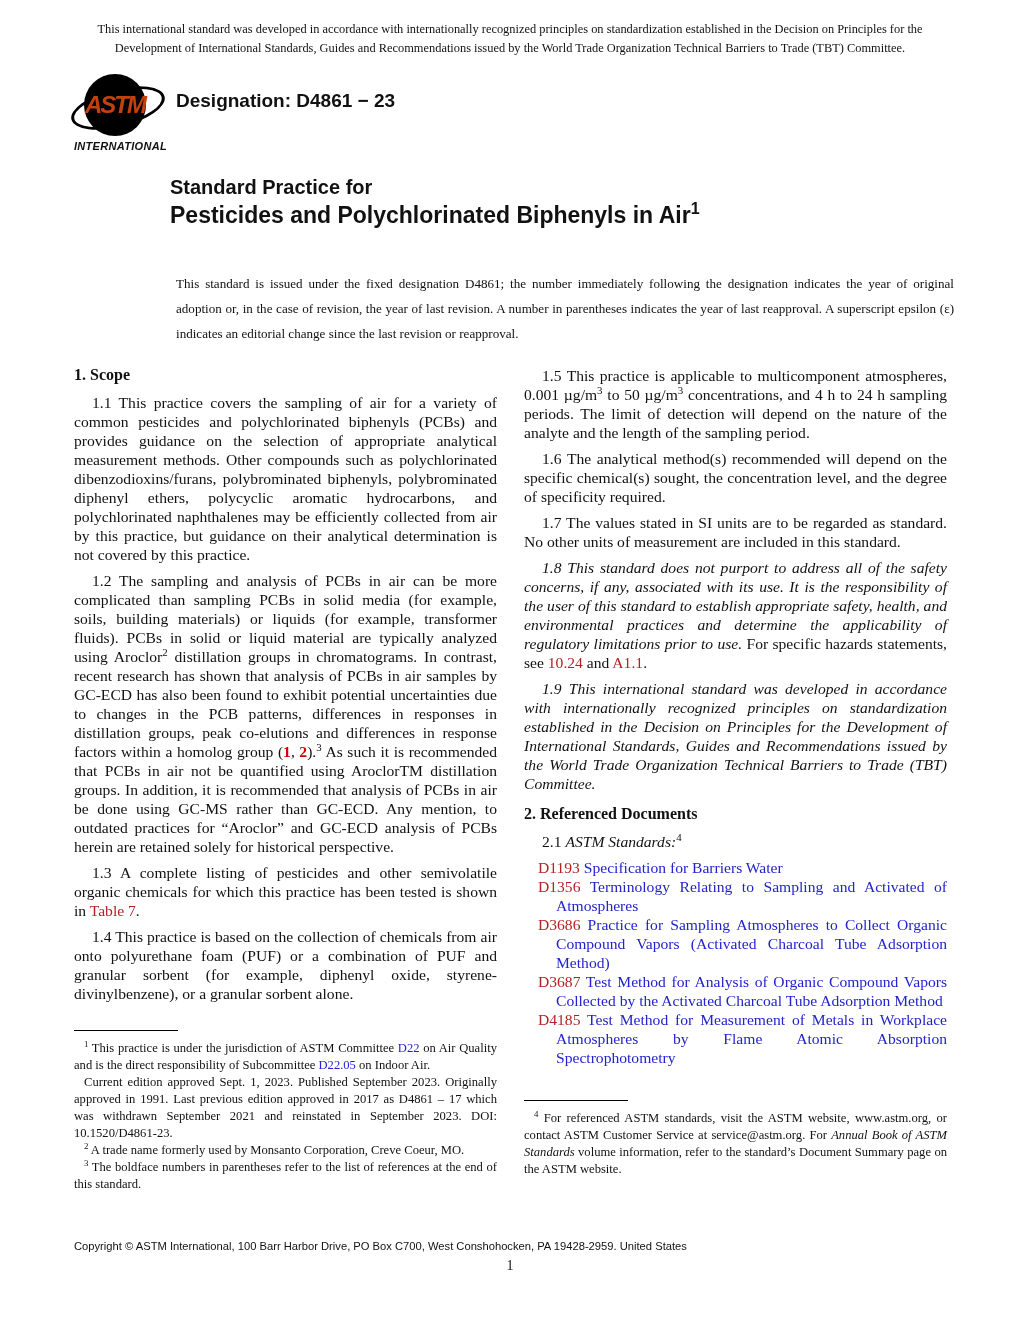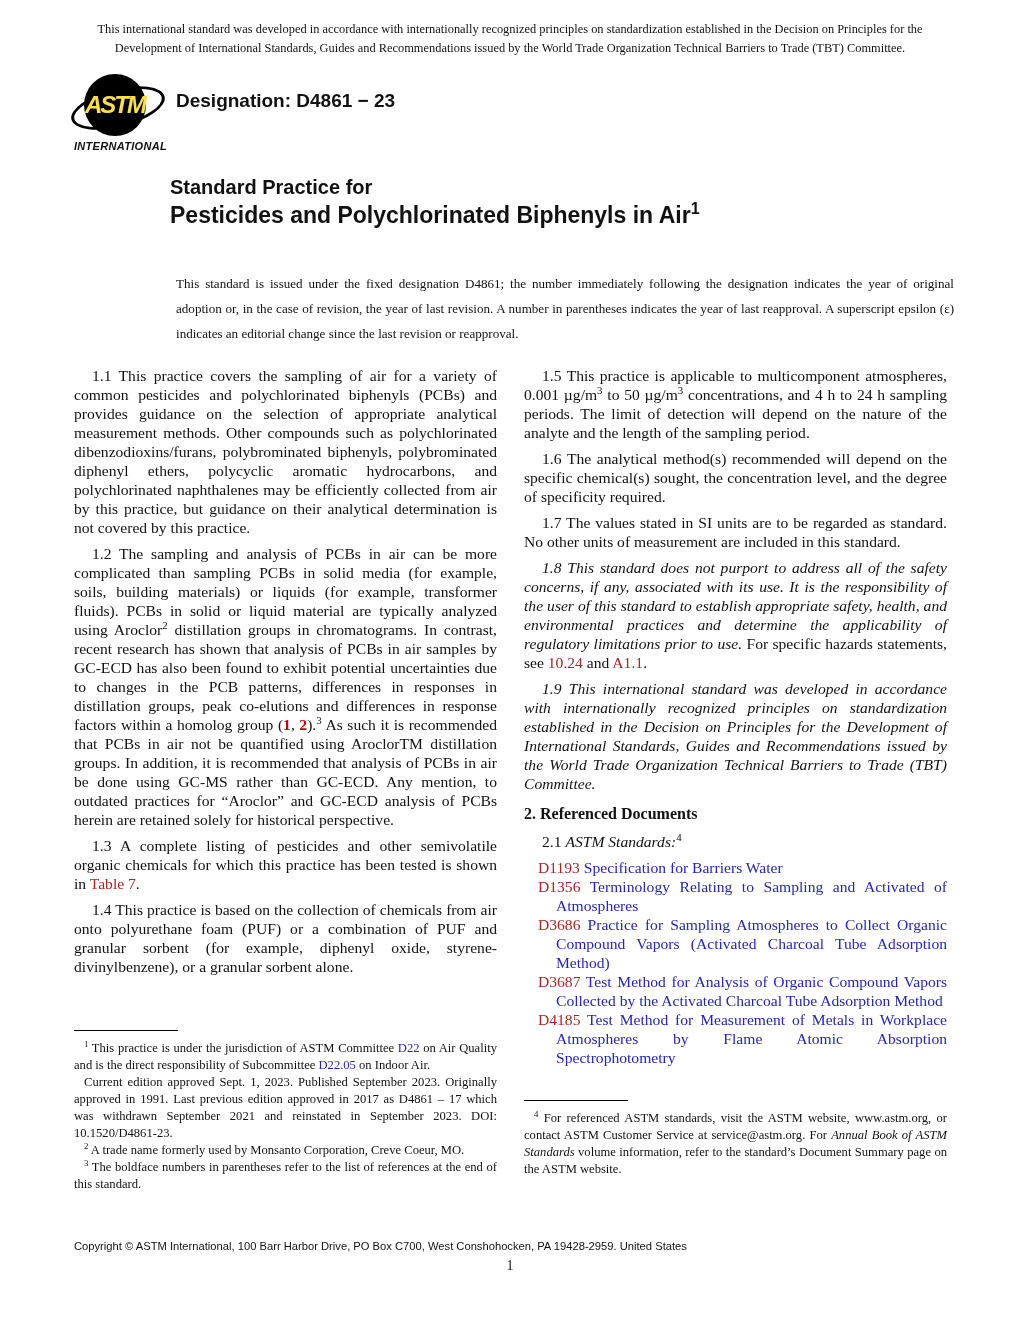--- a/index.html
+++ b/index.html
@@ -13,21 +13,21 @@
   .i{font-style:italic;}
   sup{font-size:70%;line-height:0;}
   .disclaimer{
     position:absolute;top:20px;left:74px;width:872px;
     font-size:12.4px;line-height:1.55;text-align:center;
   }
   .masthead{position:absolute;top:74px;left:74px;display:flex;align-items:flex-start;}
   .astm-logo{position:relative;width:96px;height:80px;flex:none;}
   .globe{
     position:absolute;left:10px;top:0;width:62px;height:62px;background:#000;border-radius:50%;
-    color:#fde047;display:flex;align-items:center;justify-content:center;
+    color:#c2410c;display:flex;align-items:center;justify-content:center;
     font-family:"Liberation Sans",sans-serif;font-weight:bold;font-style:italic;
     font-size:24px;letter-spacing:-2px;
   }
   .orbit{
     position:absolute;left:-4px;top:15px;width:90px;height:32px;
     border:3px solid #000;border-radius:50%;transform:rotate(-14deg);
   }
   .intl{
     position:absolute;top:66px;left:0;font-family:"Liberation Sans",sans-serif;
     font-weight:bold;font-style:italic;font-size:11px;letter-spacing:.3px;
@@ -84,20 +84,21 @@
   </div>
 
   <div class="title-block">
     <div class="t1">Standard Practice for</div>
     <div class="t2"><span>Pesticides and Polychlorinated Biphenyls in Air</span><sup>1</sup></div>
   </div>
 
   <div class="issue">This standard is issued under the fixed designation D4861; the number immediately following the designation indicates the year of original adoption or, in the case of revision, the year of last revision. A number in parentheses indicates the year of last reapproval. A superscript epsilon (ε) indicates an editorial change since the last revision or reapproval.</div>
 
   <div class="col col-left">
+    <h2 class="section">1.  Scope</h2>
     <p><span>1.1 This practice covers the sampling of air for a variety of common pesticides and polychlorinated biphenyls (PCBs) and provides guidance on the selection of appropriate analytical measurement methods. Other compounds such as polychlorinated dibenzodioxins/furans, polybrominated biphenyls, polybrominated diphenyl ethers, polycyclic aromatic hydrocarbons, and polychlorinated naphthalenes may be efficiently collected from air by this practice, but guidance on their analytical determination is not covered by this practice.</span></p>
     <p><span>1.2 The sampling and analysis of PCBs in air can be more complicated than sampling PCBs in solid media (for example, soils, building materials) or liquids (for example, transformer fluids). PCBs in solid or liquid material are typically analyzed using Aroclor</span><sup>2</sup><span> distillation groups in chromatograms. In contrast, recent research has shown that analysis of PCBs in air samples by GC-ECD has also been found to exhibit potential uncertainties due to changes in the PCB patterns, differences in responses in distillation groups, peak co-elutions and differences in response factors within a homolog group (</span><span class="redbold">1</span><span>, </span><span class="redbold">2</span><span>).</span><sup>3</sup><span> As such it is recommended that PCBs in air not be quantified using AroclorTM distillation groups. In addition, it is recommended that analysis of PCBs in air be done using GC-MS rather than GC-ECD. Any mention, to outdated practices for “Aroclor” and GC-ECD analysis of PCBs herein are retained solely for historical perspective.</span></p>
     <p><span>1.3 A complete listing of pesticides and other semivolatile organic chemicals for which this practice has been tested is shown in </span><span class="red">Table 7</span><span>.</span></p>
     <p><span>1.4 This practice is based on the collection of chemicals from air onto polyurethane foam (PUF) or a combination of PUF and granular sorbent (for example, diphenyl oxide, styrene-divinylbenzene), or a granular sorbent alone.</span></p>
   </div>
 
   <div class="col col-right">
     <p><span>1.5 This practice is applicable to multicomponent atmospheres, 0.001 µg/m</span><sup>3</sup><span> to 50 µg/m</span><sup>3</sup><span> concentrations, and 4 h to 24 h sampling periods. The limit of detection will depend on the nature of the analyte and the length of the sampling period.</span></p>
     <p><span>1.6 The analytical method(s) recommended will depend on the specific chemical(s) sought, the concentration level, and the degree of specificity required.</span></p>
     <p><span>1.7 The values stated in SI units are to be regarded as standard. No other units of measurement are included in this standard.</span></p>

